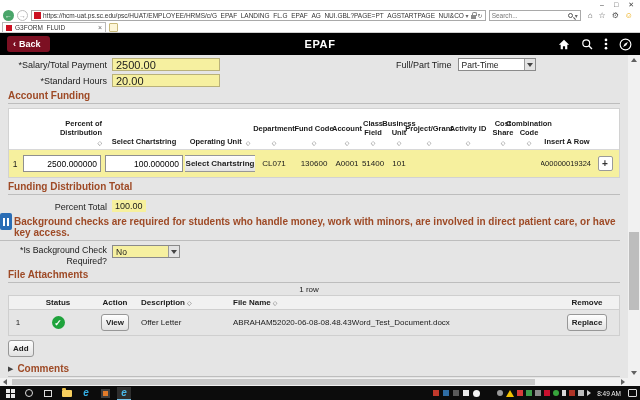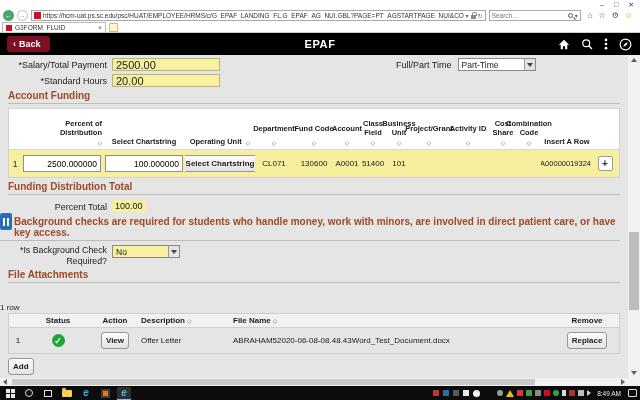--- a/index.html
+++ b/index.html
@@ -71,21 +71,21 @@
 
   .pt-row{display:flex;align-items:flex-end;margin-top:5px;}
   .yval{background:#f6f09e;font-size:9px;padding:1px 3px;}
   .notice-wrap{position:relative;margin-top:4px;padding-left:14px;border-bottom:1px solid #bdbdbd;padding-bottom:2px;margin-right:8px;}
   .pause-ico{position:absolute;left:0;top:-3px;width:12px;height:17px;background:#2a6db5;border-radius:2px;display:flex;align-items:center;justify-content:center;gap:2px;}
   .pause-ico i{display:block;width:2px;height:8px;background:#fff;}
   .notice{font-size:10px;font-weight:bold;color:#9e4a26;}
   .q-row{display:flex;align-items:flex-start;margin-top:4px;}
   .q-label{width:112px;text-align:right;font-size:8.8px;padding-right:5px;line-height:1.2;flex:0 0 auto;}
 
-  .rowcount{text-align:left;font-size:8px;color:#222;margin:20px 10px 0 0;}
+  .rowcount{text-align:center;font-size:8px;color:#222;margin:2px 10px 0 0;}
   .fa-grid{margin:1px 8px 0 8px;border:1px solid #cfcfcf;}
   .fa-head,.fa-data{display:grid;grid-template-columns:var(--facols);align-items:center;}
   .fa-head{background:#f1f1f1;border-bottom:1px solid #cfcfcf;height:14px;}
   .fah{font-size:8px;font-weight:bold;display:flex;align-items:center;justify-content:center;gap:2px;}
   .fah.l{justify-content:flex-start;}
   .fah .sort{font-size:6px;color:#555;font-weight:normal;}
   .fa-data{height:25px;}
   .fac{font-size:8px;display:flex;align-items:center;justify-content:center;overflow:hidden;}
   .fac.l{justify-content:flex-start;}
   .ok-circle{width:13px;height:13px;border-radius:50%;background:#1fa33c;color:#fff;font-size:9px;font-weight:bold;display:flex;align-items:center;justify-content:center;}

